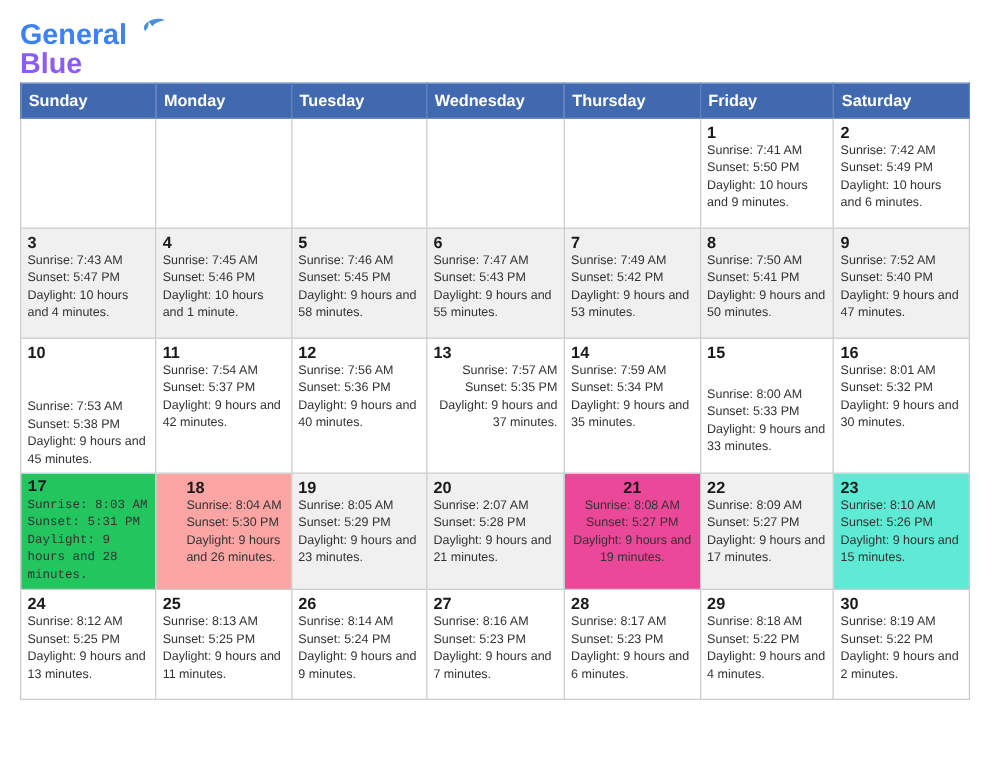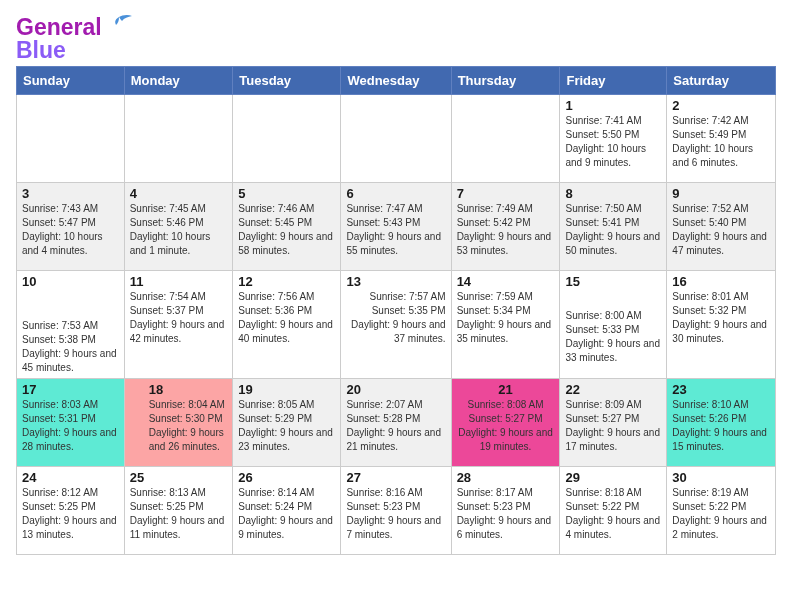--- a/index.html
+++ b/index.html
@@ -45,21 +45,21 @@
     .logo-wrapper { display: flex; align-items: center; gap: 0px; }
   </style>
 </head>
 <body>
 
 <div style="padding: 8px 8px 0 8px;">
   <div class="header" style="padding: 8px 8px 4px 8px;">
     <div class="logo-wrapper">
       <div style="display:flex; flex-direction:column; line-height:1;">
         <div style="display:flex; align-items:center;">
-          <span style="font-size:23px; font-weight:bold; color:#a21caf;">General</span>
+          <span style="font-size:23px; font-weight:bold; color:#3b82f6;">General</span>
           <svg width="30" height="24" viewBox="0 0 30 24" style="margin-left:2px; margin-top:-6px;">
             <path d="M15 4 C18 2, 24 1, 28 3 C24 4, 20 5, 18 8 C16 6, 15 4, 15 4Z" fill="#4a90d9"></path>
             <path d="M15 4 C12 6, 10 8, 12 12 C14 10, 15 8, 15 4Z" fill="#4a90d9"></path>
           </svg>
         </div>
         <span style="font-size:23px; font-weight:bold; color:#8b5cf6;">Blue</span>
       </div>
     </div>
     <div class="title-section">
       <div style="font-size:34px; font-weight:300; color:#1a1a1a;"></div>
@@ -181,21 +181,21 @@
 Daylight: 9 hours and 33 minutes.</div>
           </td>
           <td>
             <span class="day-number">16</span>
             <div class="day-info" style="white-space: pre-line;">Sunrise: 8:01 AM
 Sunset: 5:32 PM
 Daylight: 9 hours and 30 minutes.</div>
           </td>
         </tr>
         <tr>
-          <td style="background: #5eead4;">
+          <td style="background: #22c55e; font-family: Liberation Mono, monospace;">
             <span class="day-number">17</span>
             <div class="day-info" style="white-space: pre-line;">Sunrise: 8:03 AM
 Sunset: 5:31 PM
 Daylight: 9 hours and 28 minutes.</div>
           </td>
           <td style="background: #fca5a5; padding-left: 24px;">
             <span class="day-number">18</span>
             <div class="day-info" style="white-space: pre-line;">Sunrise: 8:04 AM
 Sunset: 5:30 PM
 Daylight: 9 hours and 26 minutes.</div>

